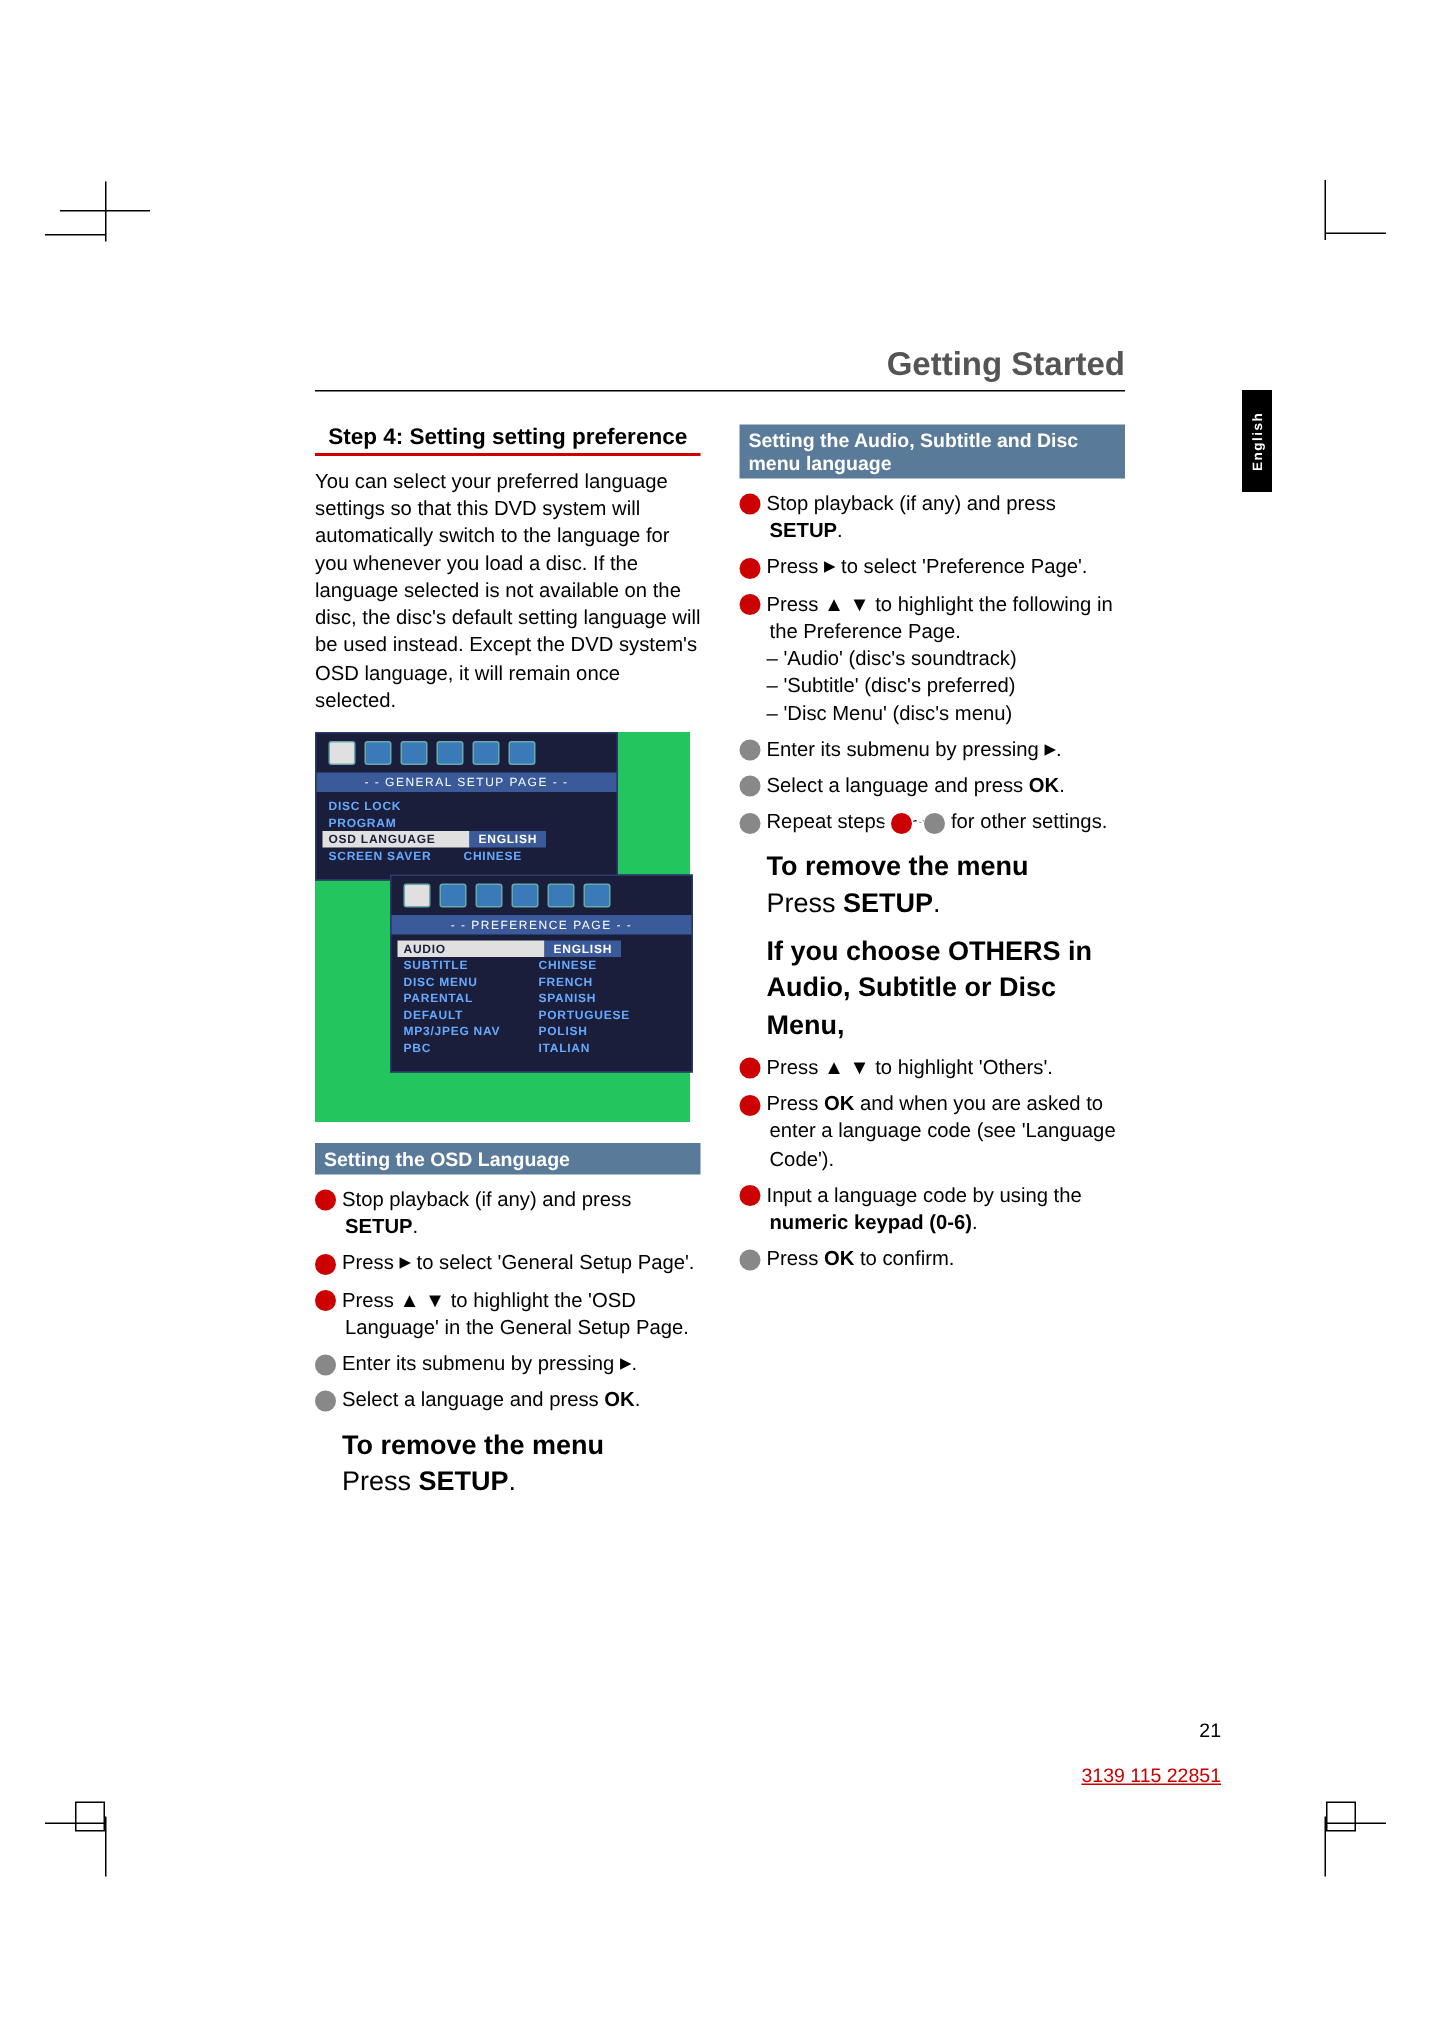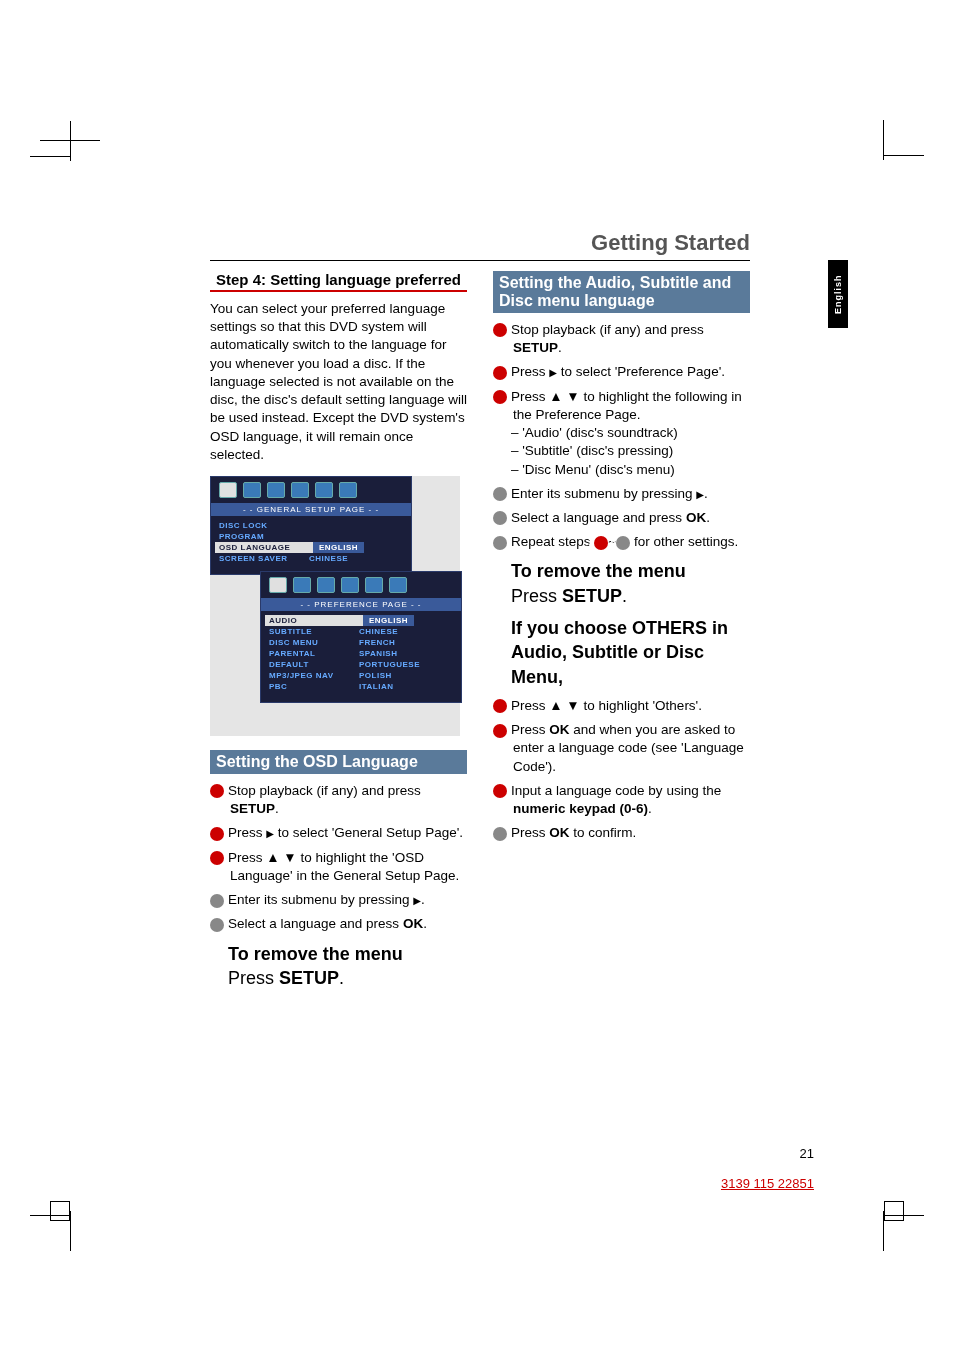--- a/index.html
+++ b/index.html
@@ -27,36 +27,36 @@
   .crop-br::after { content:""; position:absolute; bottom:-20px; right:30px; width:1px; height:40px; background:#000;}
   .crop-br::before { content:""; position:absolute; bottom:15px; right:-10px; width:40px; height:1px; background:#000;}
   .crop-br .sq { position:absolute; bottom:10px; right:10px; width:18px; height:18px; border:1px solid #000;}
 
   .page {
     position: absolute;
     top: 230px;
     left: 210px;
     width: 540px;
   }
-  .title-row { display:flex; justify-content:flex-end; border-bottom:1px solid #000; padding-bottom:4px; margin-bottom:10px;}
+  .title-row { display:flex; justify-content:flex-end; border-bottom:1px solid #000; padding-bottom:4px; margin-bottom:22px;}
   .page-title { font-size:22px; font-weight:bold; color:#555;}
   .cols { display:flex; gap:26px; }
   .col { width: 50%; }
   h3.step { text-align:center; font-size:15px; font-weight:bold; margin:0 0 8px 0; border-bottom:2px solid #c00; padding-bottom:2px; color:#000;}
   .body-text { font-size:13.5px; line-height:1.35; }
-  .subhead { background:#5a7a9a; color:#fff; font-weight:bold; font-size:16px; padding:3px 6px; margin:14px 0 8px 0;}
+  .subhead { background:#5a7a9a; color:#fff; font-weight:bold; font-size:13px; padding:3px 6px; margin:14px 0 8px 0;}
   .step-circle { display:inline-block; width:14px; height:14px; border-radius:50%; background:#c00; color:#fff; font-size:10px; font-weight:bold; text-align:center; line-height:14px; margin-right:4px; vertical-align:middle;}
   .step-circle.grey { background:#888; }
   ol.steps { list-style:none; padding:0; margin:0;}
   ol.steps li { font-size:13.5px; line-height:1.35; margin-bottom:6px; padding-left:20px; text-indent:-20px;}
   .sub { margin-left:18px; font-size:13.5px; line-height:1.35;}
   .indent-block { margin-left:18px; margin-top:8px; font-size:18px; line-height:1.35;}
   .tri { font-size:10px; vertical-align:middle;}
 
-  .osd-shot { position:relative; width:250px; height:260px; margin:12px 0; background:#e5e5e5;}
+  .osd-shot { position:relative; width:250px; height:260px; margin:12px 0; background:#22c55e;}
   .osd-window { position:absolute; background:#1a1e3a; border:1px solid #2a3a6a;}
   .osd1 { top:0; left:0; width:200px; }
   .osd2 { top:95px; left:50px; width:200px; }
   .icon-row { display:flex; gap:6px; padding:5px 8px; }
   .icon-row span { width:16px; height:14px; background:#3a7ab8; border:1px solid #6aa; border-radius:2px; display:inline-block;}
   .icon-row span:first-child { background:#e0e0e0;}
   .osd-banner { background:#3a5a9a; color:#fff; font-size:8px; letter-spacing:1px; text-align:center; padding:2px 0;}
   .osd-body { padding:4px 8px 10px 8px; color:#6af; font-size:8px; font-weight:bold; letter-spacing:0.5px;}
   .osd-row { display:flex; }
   .osd-left { width:90px; padding:1px 0;}
@@ -82,21 +82,21 @@
 
 <div class="lang-tab">English</div>
 
 <div class="page">
   <div class="title-row">
     <div class="page-title">Getting Started</div>
   </div>
   <div class="cols">
 
     <div class="col">
-      <h3 class="step">Step 4: Setting language preferred</h3>
+      <h3 class="step">Step 4: Setting setting preference</h3>
       <div class="body-text">You can select your preferred language settings so that this DVD system will automatically switch to the language for you whenever you load a disc.  If the language selected is not available on the disc, the disc's default setting language will be used instead.  Except the DVD system's OSD language, it will remain once selected.</div>
 
       <div class="osd-shot">
         <div class="osd-window osd1">
           <div class="icon-row">
               <span></span>
               <span></span>
               <span></span>
               <span></span>
               <span></span>
@@ -177,21 +177,21 @@
       </div>
     </div>
 
     <div class="col">
       <div class="subhead" style="margin-top:0">Setting the Audio, Subtitle and Disc menu language</div>
       <ol class="steps">
         <li><span class="step-circle">1</span><span>Stop playback (if any) and press </span><b>SETUP</b><span>.</span></li>
         <li><span class="step-circle">2</span><span>Press </span><span class="tri">▶</span><span> to select 'Preference Page'.</span></li>
         <li><span class="step-circle">3</span><span>Press ▲ ▼ to highlight the following in the Preference Page.</span>
           <div class="sub">–  'Audio' (disc's soundtrack)</div>
-          <div class="sub">–  'Subtitle' (disc's pressing)</div>
+          <div class="sub">–  'Subtitle' (disc's preferred)</div>
           <div class="sub">–  'Disc Menu' (disc's menu)</div>
         </li>
         <li><span class="step-circle grey">4</span><span>Enter its submenu by pressing </span><span class="tri">▶</span><span>.</span></li>
         <li><span class="step-circle grey">5</span><span>Select a language and press </span><b>OK</b><span>.</span></li>
         <li><span class="step-circle grey">6</span><span>Repeat steps </span><span class="step-circle" style="margin:0">3</span><span>~</span><span class="step-circle grey" style="margin:0">5</span><span> for other settings.</span></li>
       </ol>
       <div class="indent-block">
         <b>To remove the menu</b><br>
         <span>Press </span><b>SETUP</b><span>.</span>
       </div>

